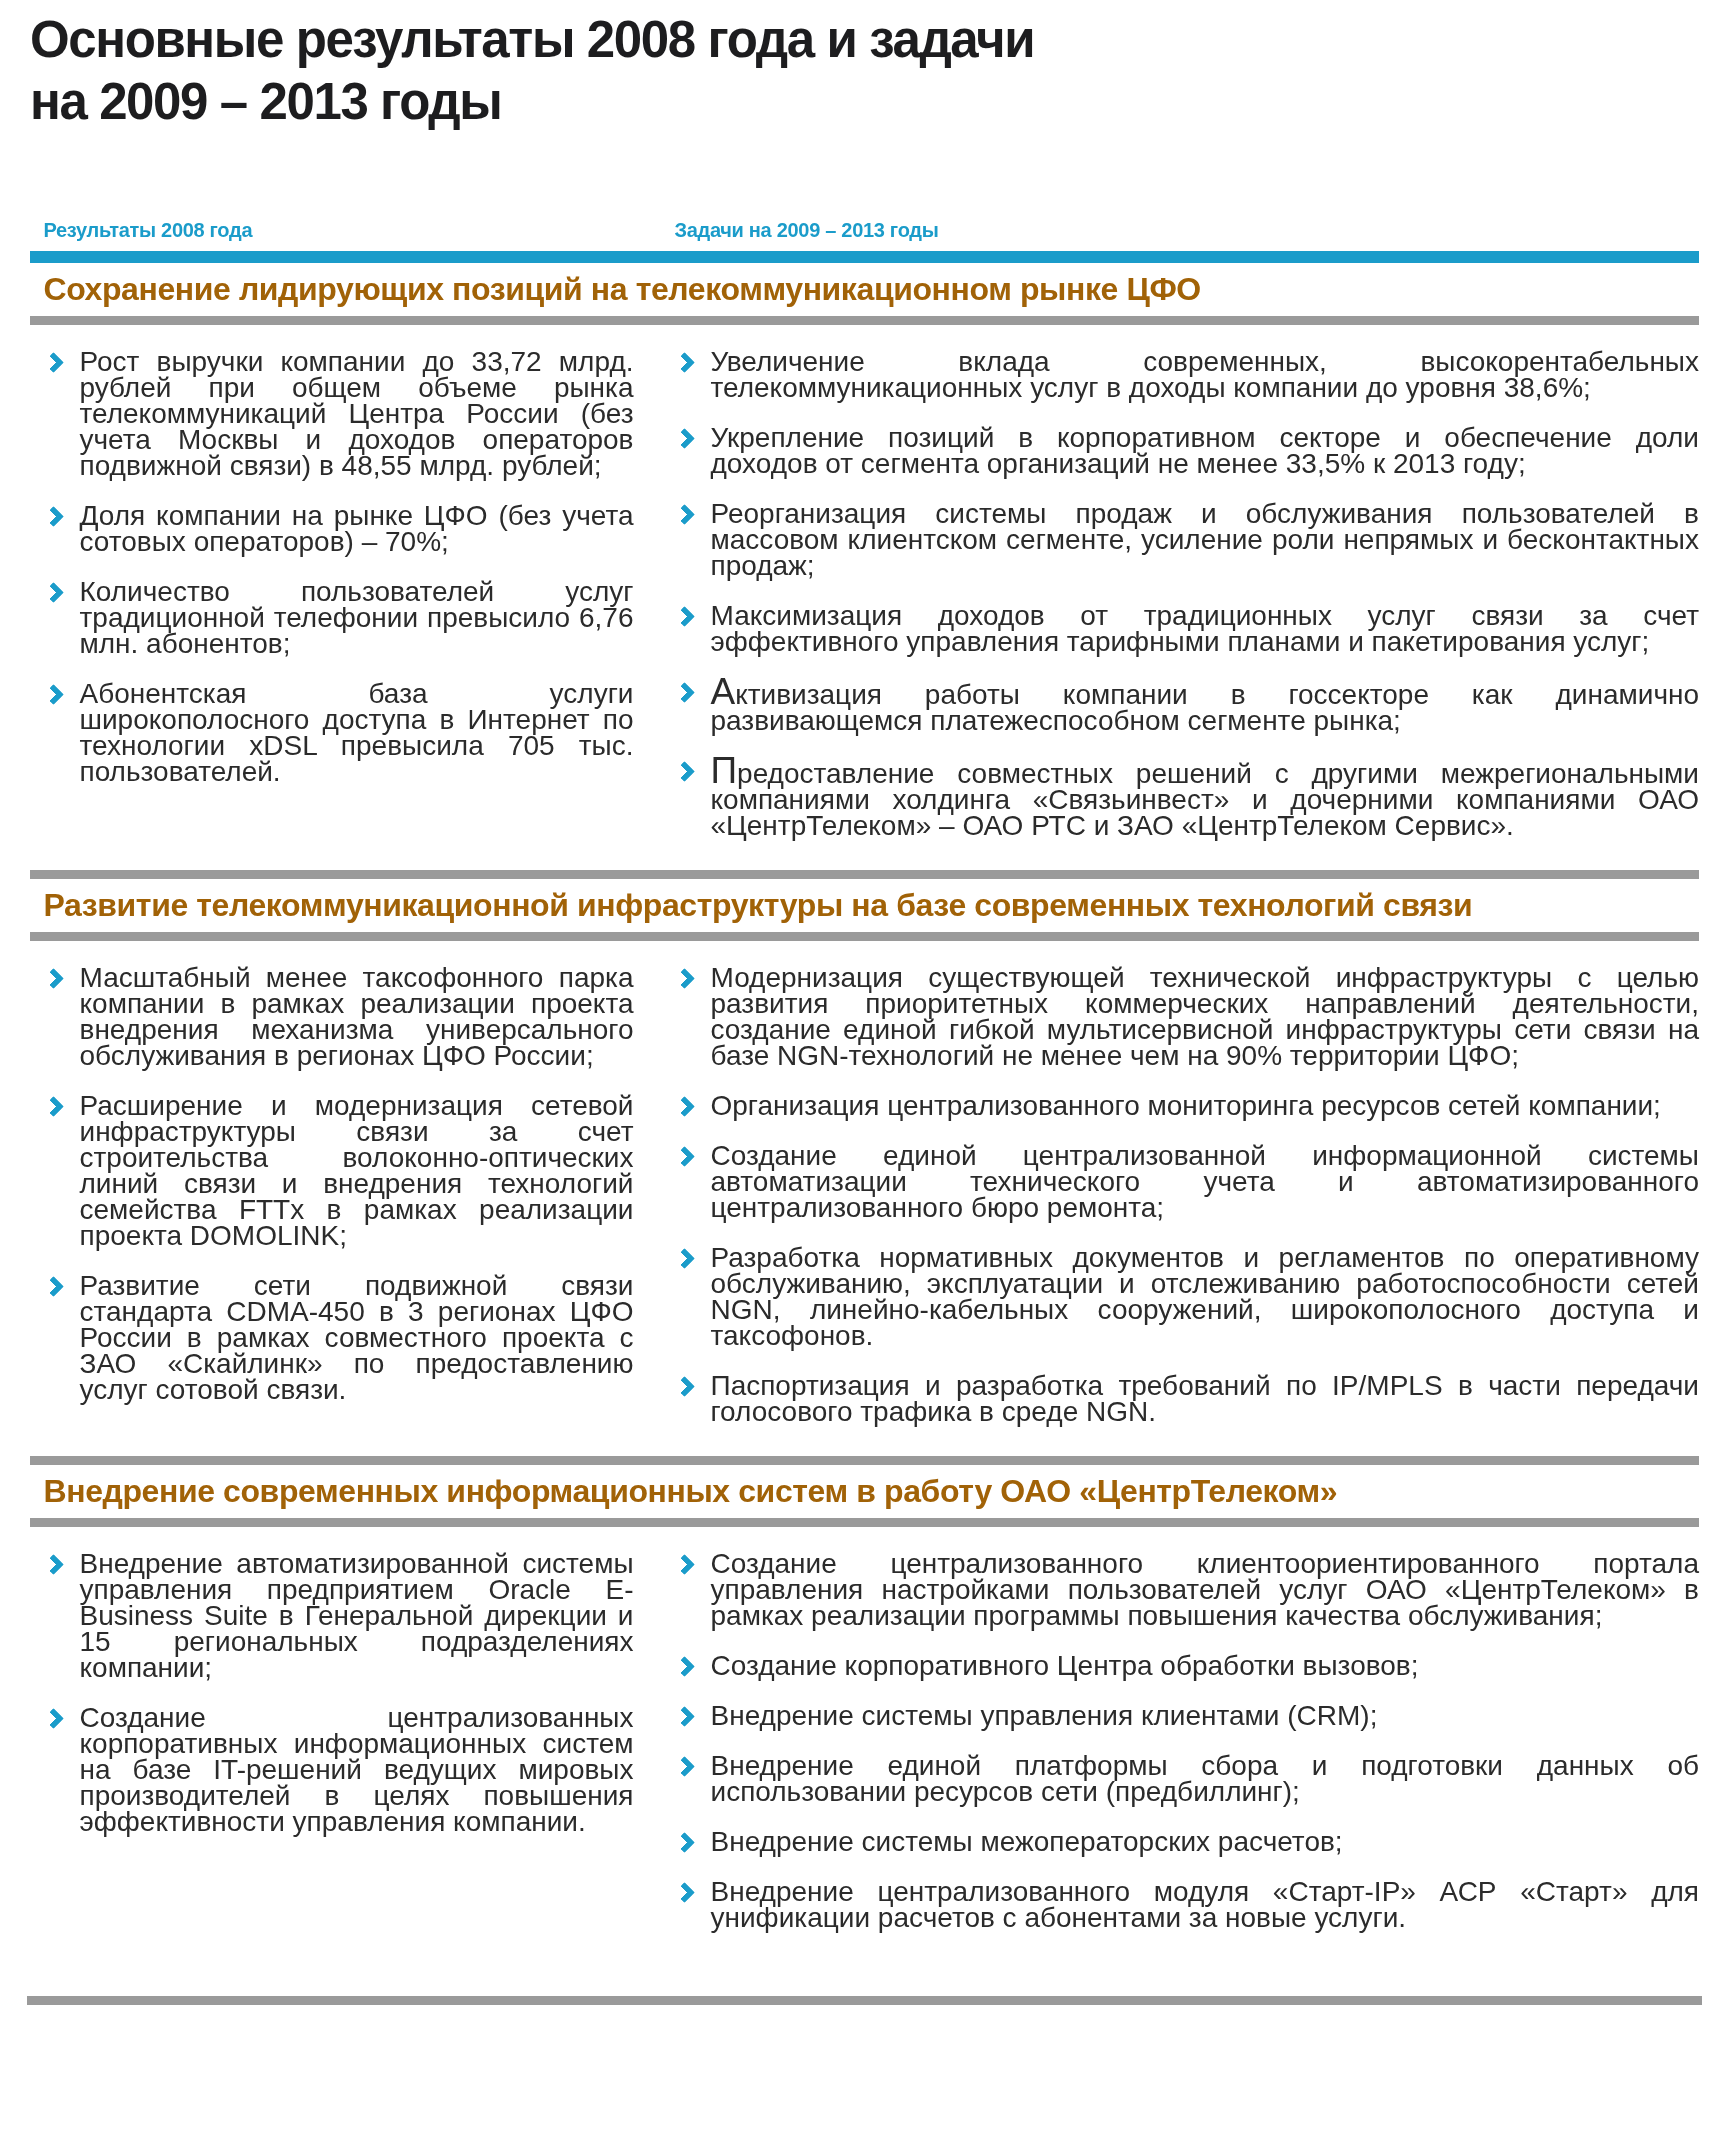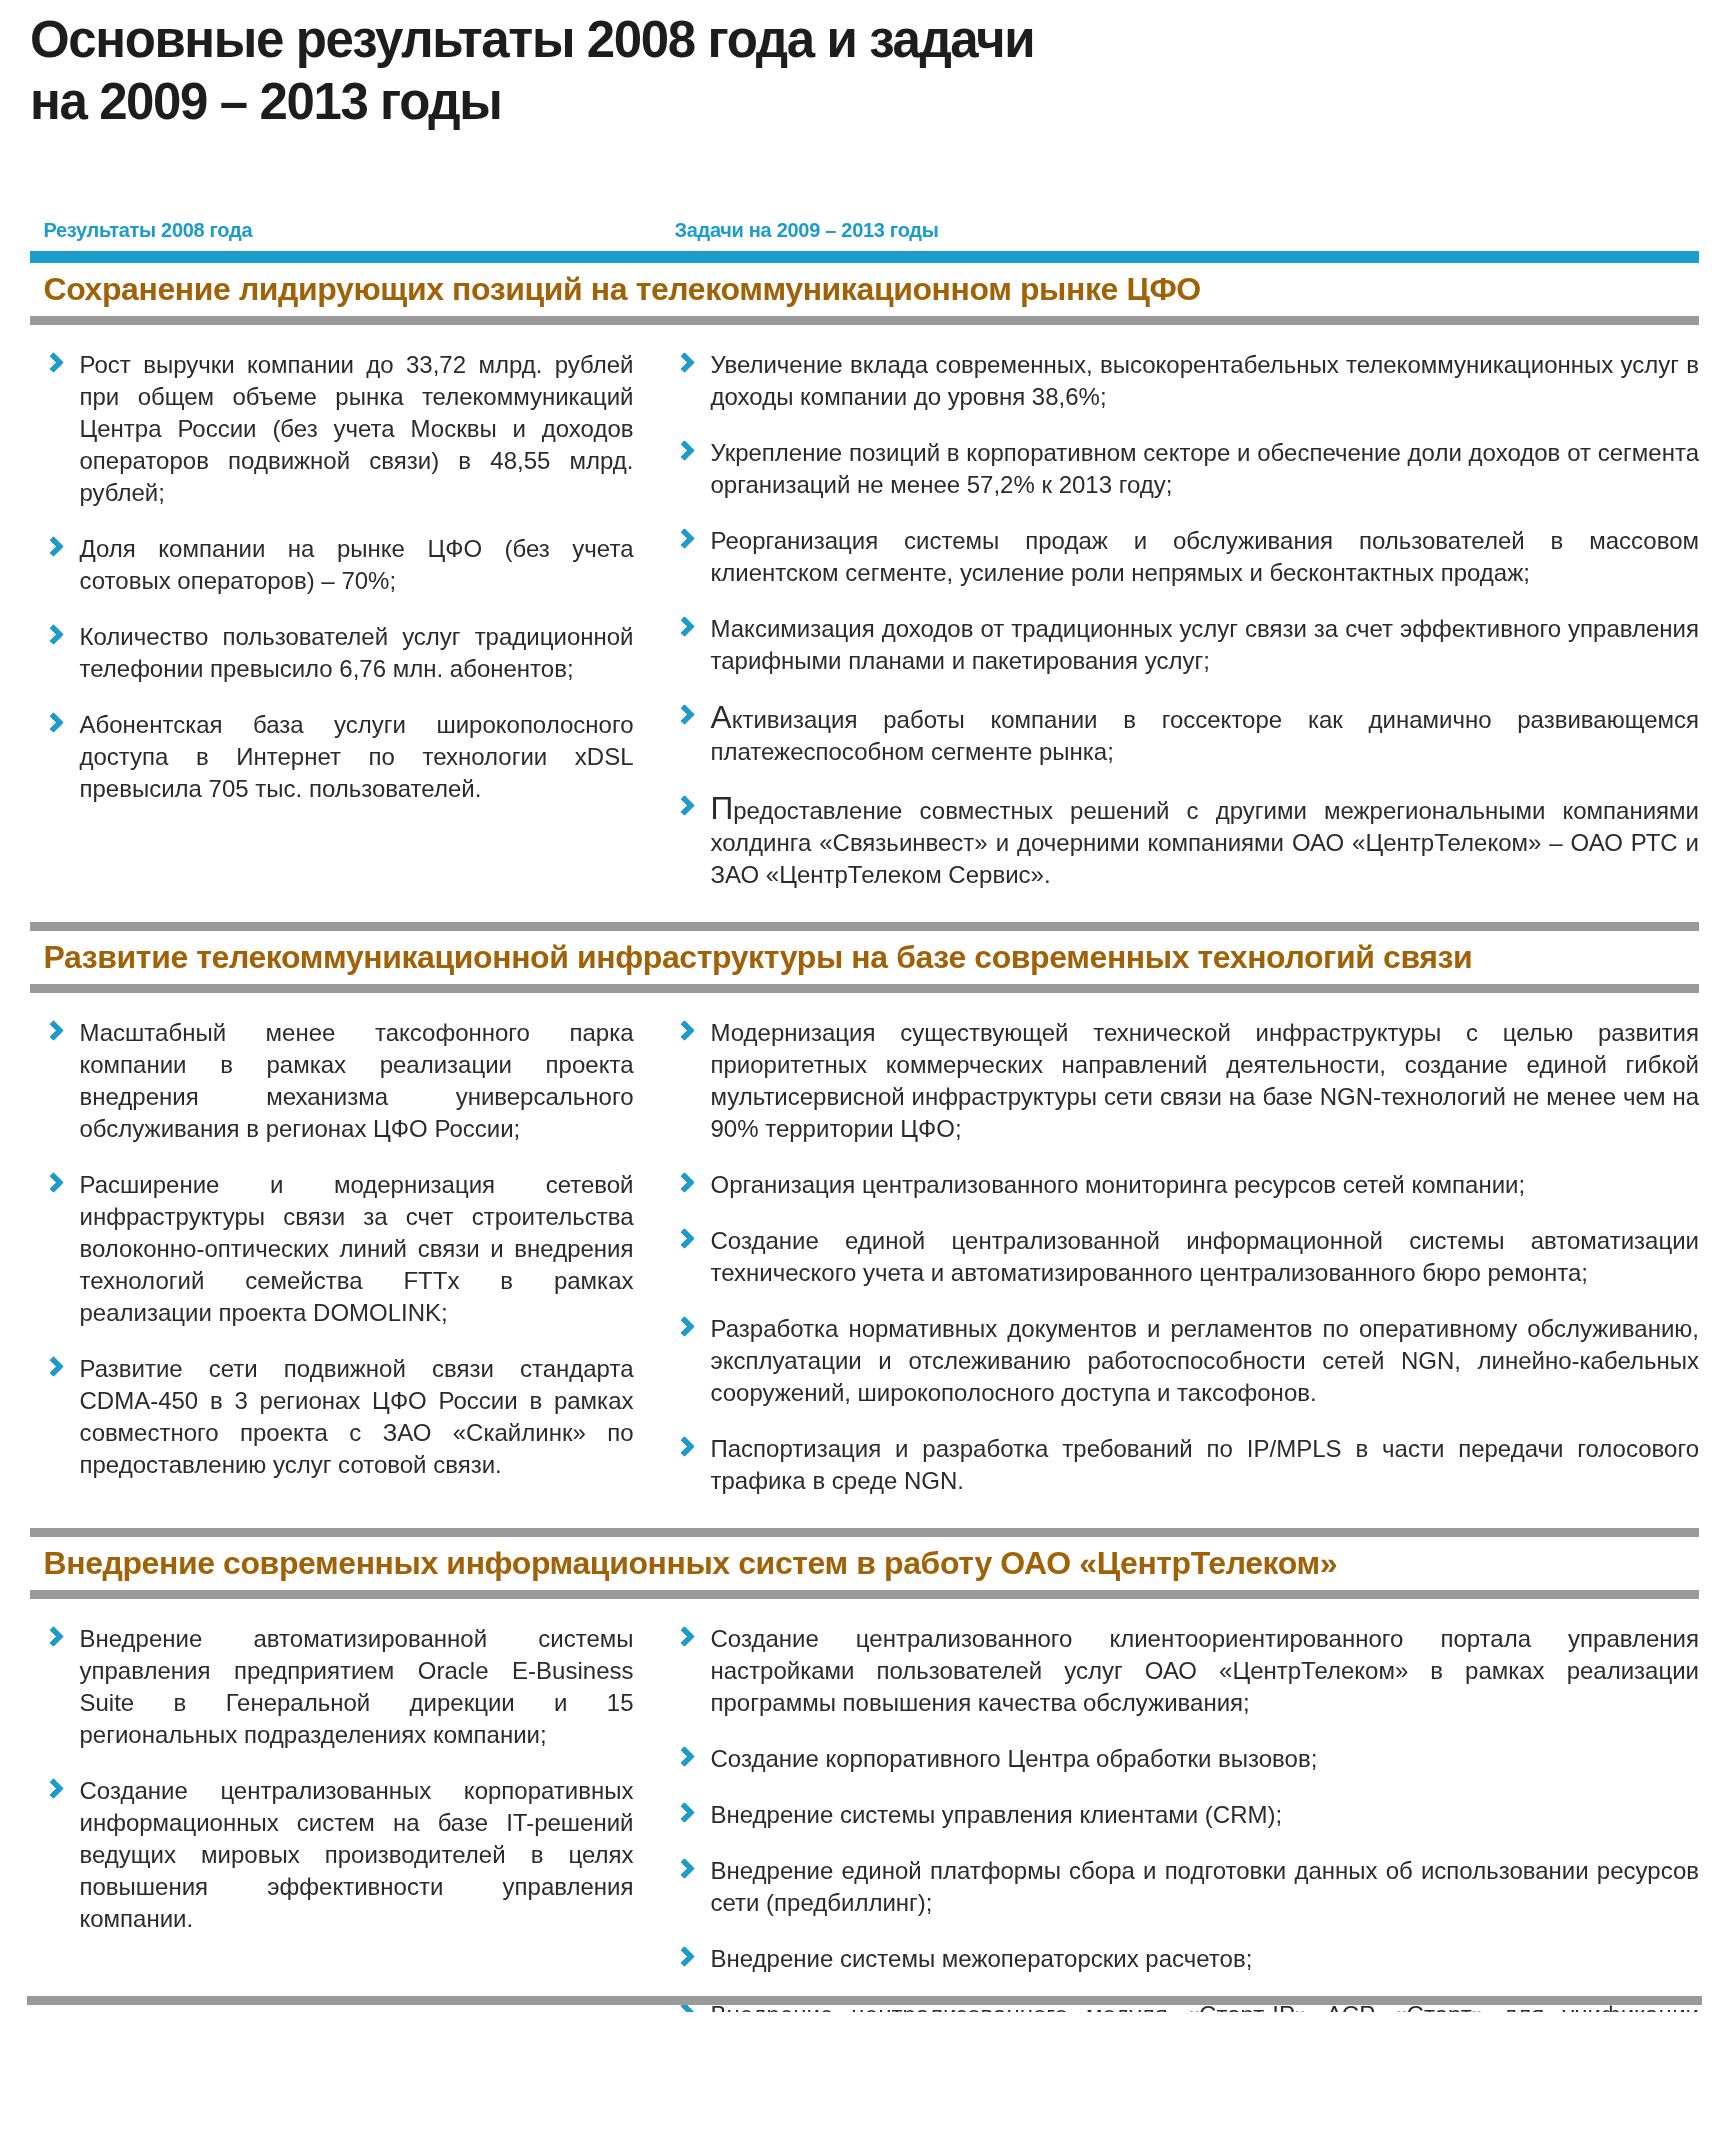--- a/index.html
+++ b/index.html
@@ -61,22 +61,22 @@
     width:9px;height:9px;
     margin-left:2.7px;
     border-top:6.3px solid var(--accent-blue);
     border-right:6.3px solid var(--accent-blue);
     border-radius:1.8px;
     transform:rotate(45deg);
   }
   .itext{
     display:block;
     flex:1;min-width:0;
-    font-size:24px;
-    line-height:32px;
+    font-size:28px;
+    line-height:26px;
     text-align:justify;
     color:var(--body-text);
   }
   .itext.cap::first-letter{font-size:1.32em;}
 </style>
 </head>
 <body>
 
 <div class="page">
 
@@ -126,21 +126,21 @@
         <div class="item">
           <span class="marker">
               <i class="chev"></i>
             </span>
           <span class="itext">Увеличение вклада современных, высокорентабельных телекоммуникационных услуг в доходы компании до уровня 38,6%;</span>
         </div>
         <div class="item">
           <span class="marker">
               <i class="chev"></i>
             </span>
-          <span class="itext">Укрепление позиций в корпоративном секторе и обеспечение доли доходов от сегмента организаций не менее 57,2% к 2013 году;</span>
+          <span class="itext">Укрепление позиций в корпоративном секторе и обеспечение доли доходов от сегмента организаций не менее 33,5% к 2013 году;</span>
         </div>
         <div class="item">
           <span class="marker">
               <i class="chev"></i>
             </span>
           <span class="itext">Реорганизация системы продаж и обслуживания пользователей в массовом клиентском сегменте, усиление роли непрямых и бесконтактных продаж;</span>
         </div>
         <div class="item">
           <span class="marker">
               <i class="chev"></i>

